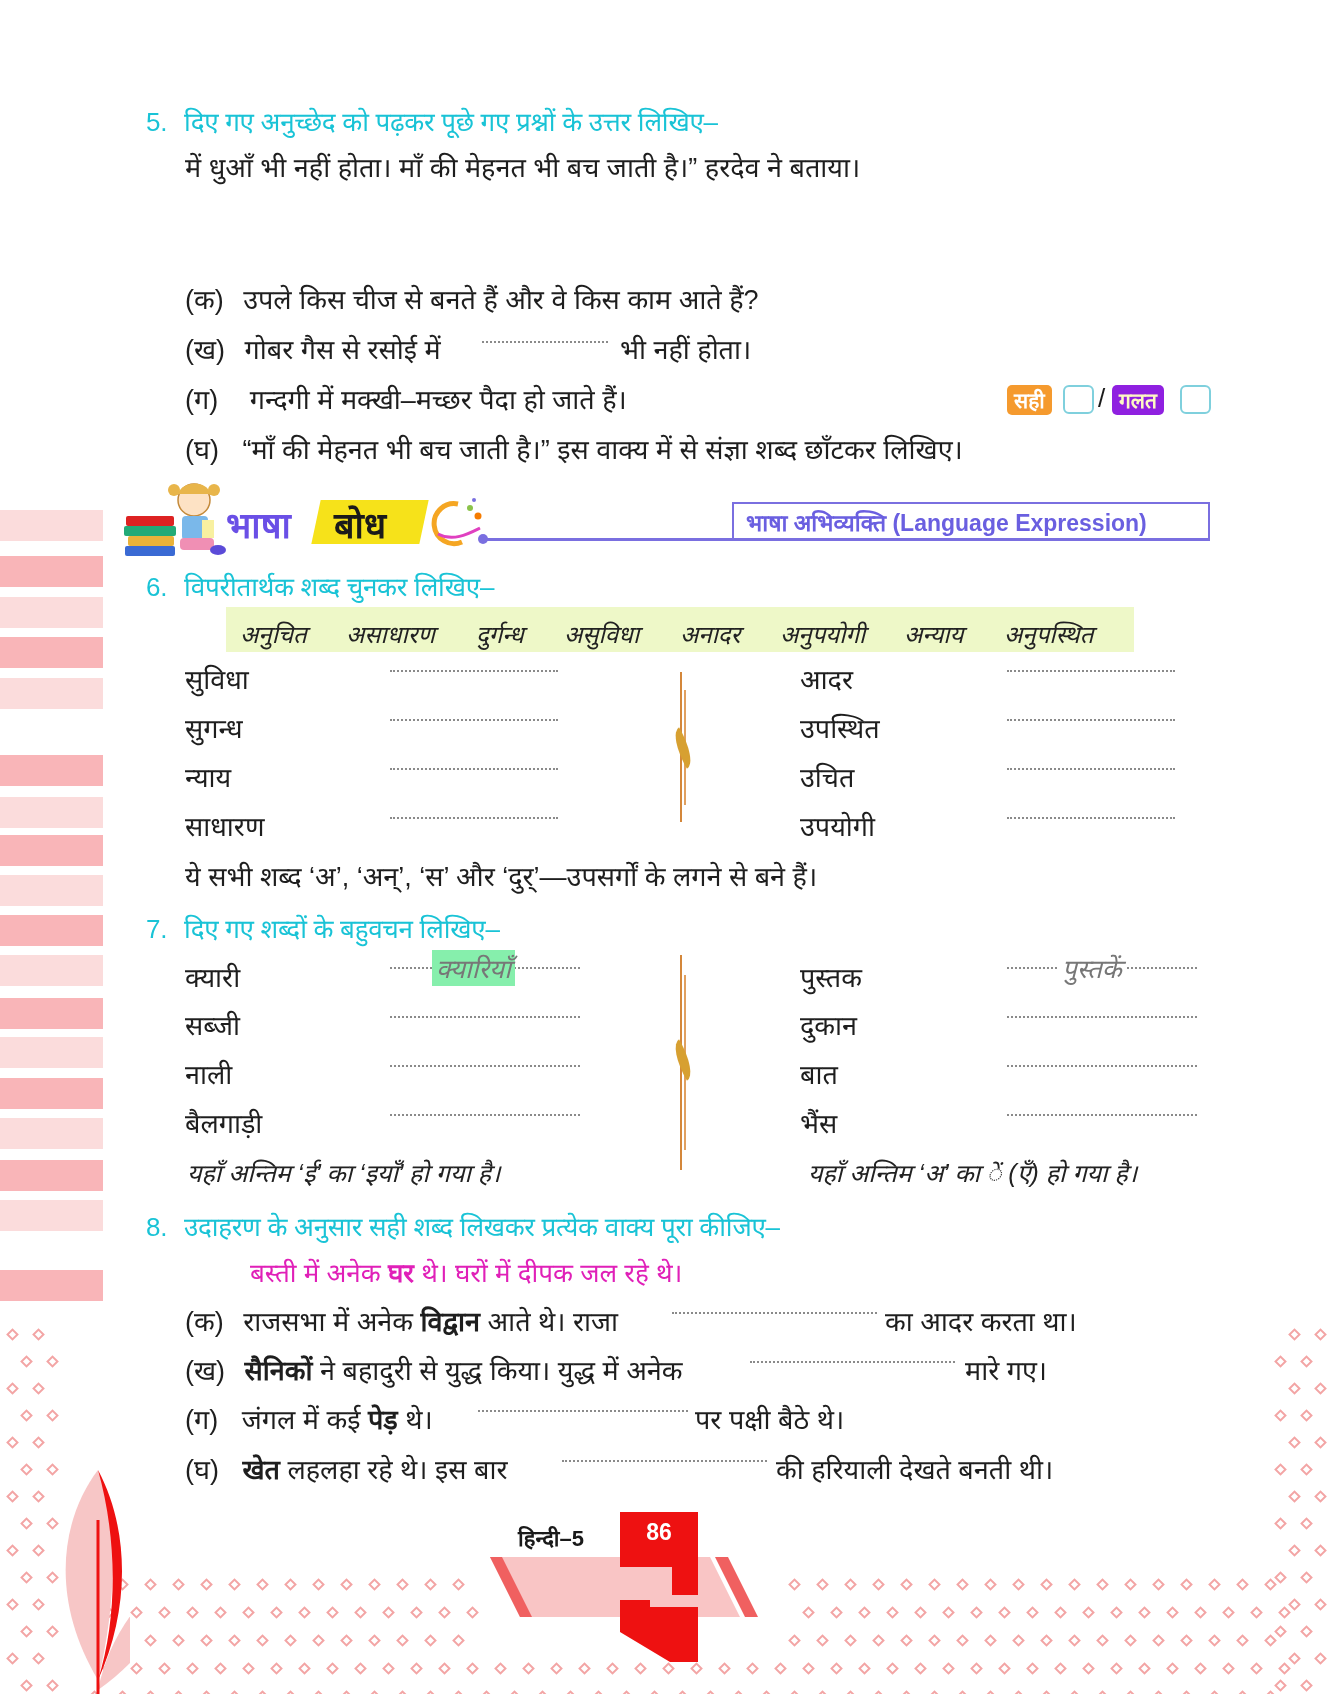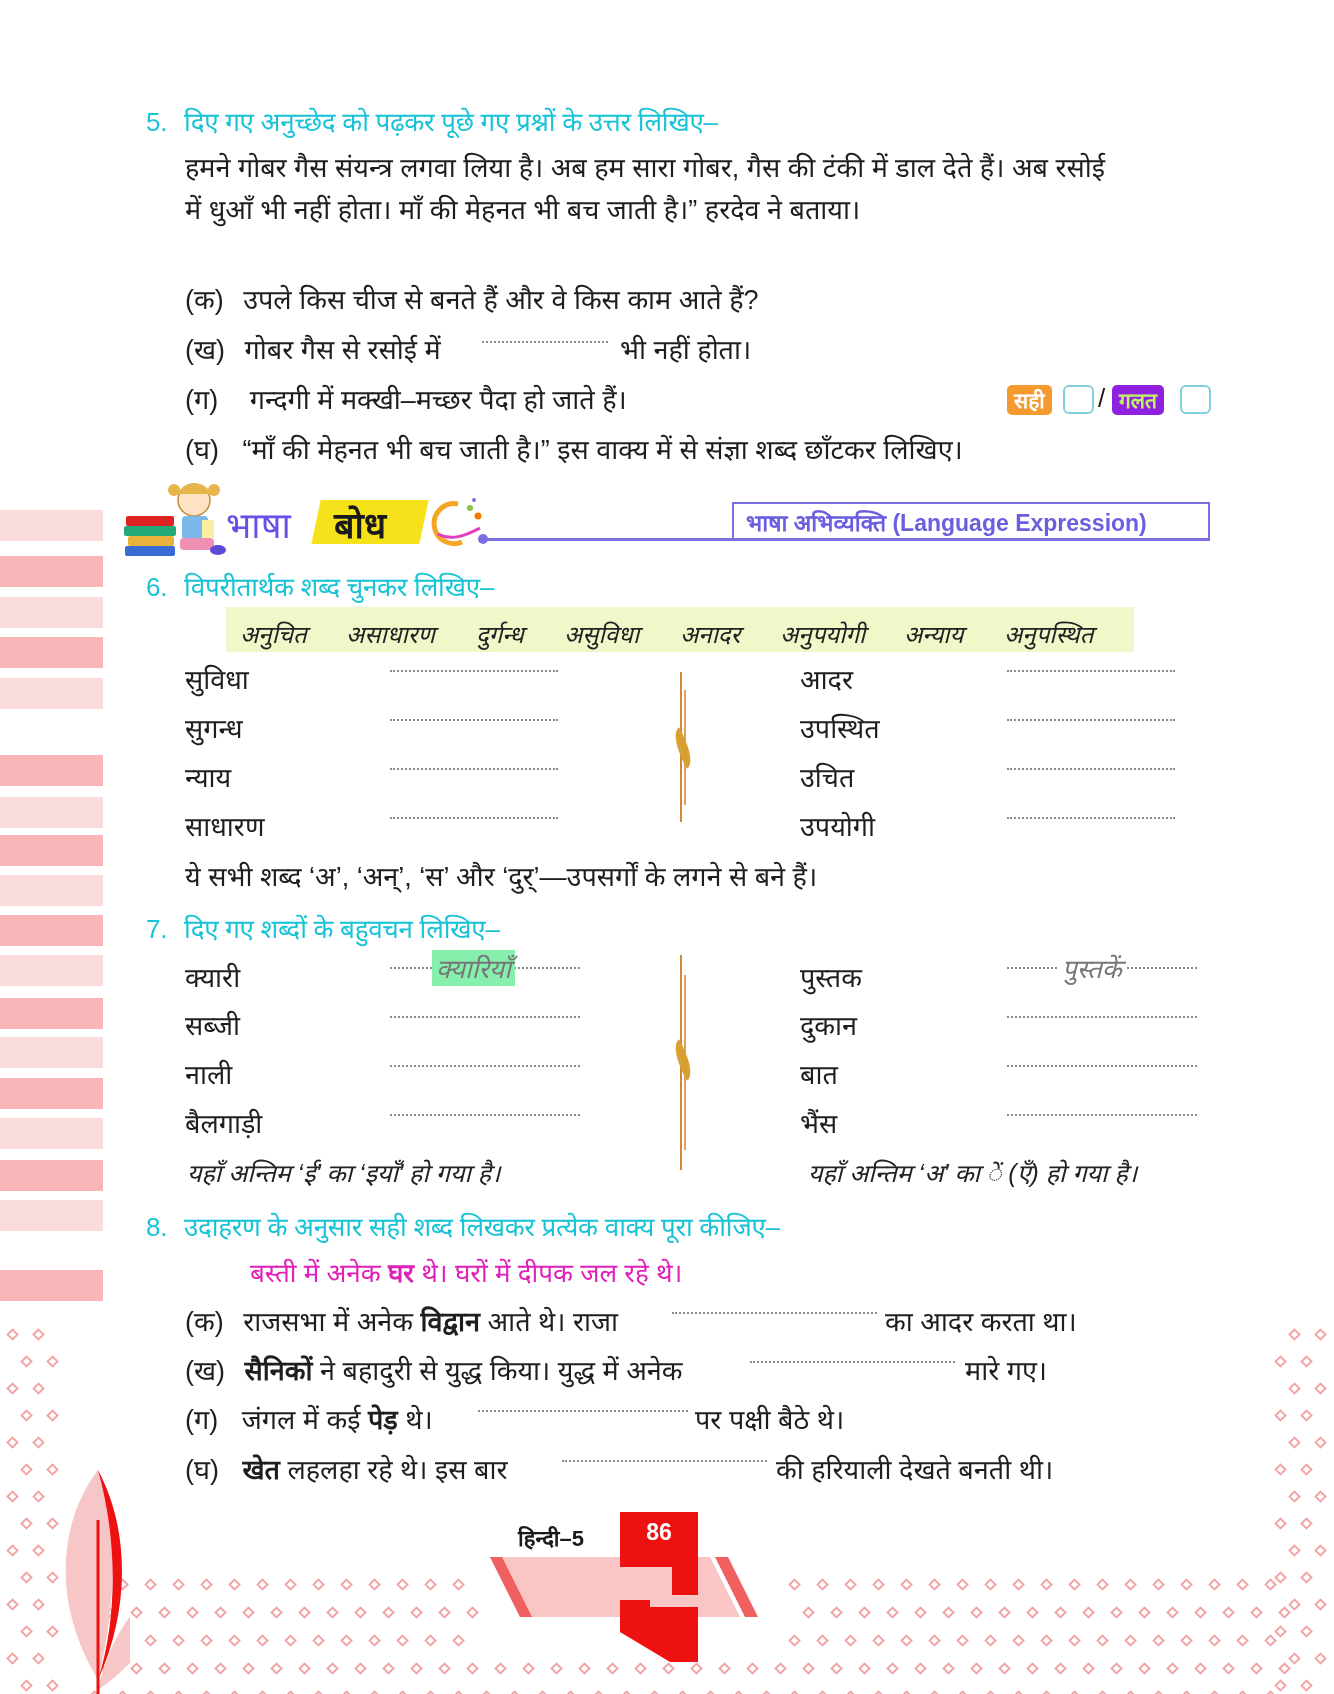--- a/index.html
+++ b/index.html
@@ -17,21 +17,21 @@
     border: 2px solid #f3a5a5; transform: rotate(45deg); background: #fff;
   }
 
   .q-title { color: #19c3d6; font-size: 26px; letter-spacing: -0.3px; }
   .body-text { font-size: 27px; color: #1e1e1e; }
   .para { font-size: 27px; line-height: 42px; color: #1e1e1e; }
 
   .dots-line { border-bottom: 2px dotted #8a8a8a; height: 2px; position: absolute; }
 
   .sahi { position: absolute; background: #f59a2e; color: #fff; font-weight: bold; font-size: 21px; border-radius: 5px; padding: 1px 7px; }
-  .galat { position: absolute; background: #8f20e0; color: #bef264; font-weight: bold; font-size: 21px; border-radius: 5px; padding: 1px 7px; }
+  .galat { position: absolute; background: #8f20e0; color: #fef9c3; font-weight: bold; font-size: 21px; border-radius: 5px; padding: 1px 7px; }
   .chk { position: absolute; width: 31px; height: 29px; border: 2px solid #7fd0dd; border-radius: 6px; background: #fff; }
 
   .banner-line { position: absolute; height: 3px; background: #7a6fe0; }
   .banner-box { position: absolute; border: 2px solid #7a6fe0; border-bottom: none; color: #6a5fe0; font-weight: bold; font-size: 23px; padding: 2px 8px 0 12px; }
 
   .word-box { position: absolute; background: #eef8c8; }
   .word-box span { font-style: italic; font-size: 24px; color: #222; position: absolute; top: 10px; }
 
   .italic-note { font-style: italic; font-size: 25px; color: #222; text-align: center; }
   .answer { font-style: italic; color: #777; font-size: 26px; font-family: "DejaVu Serif", serif; }
@@ -316,21 +316,20 @@
   <path d="M78 230 C90 170 130 120 180 100 C150 160 120 200 78 230 Z" fill="#f7c6c6"></path>
   <line x1="78" y1="60" x2="78" y2="234" stroke="#ee1111" stroke-width="3"></line>
 </svg>
 
 <div class="abs q-title" style="left:146px; top:103px;">
   <span>5.</span>
   <span style="margin-left:10px;">दिए गए अनुच्छेद को पढ़कर पूछे गए प्रश्नों के उत्तर लिखिए–</span>
 </div>
 
 <div class="abs para" style="left:185px; top:147px;">
-  <div>हमने गोबर गैस संयन्त्र लगवा लिया है। अब हम सारा गोबर, गैस की टंकी में डाल देते हैं। अब रसोई</div>
   <div>में धुआँ भी नहीं होता। माँ की मेहनत भी बच जाती है।” हरदेव ने बताया।</div>
 </div>
 
 <div class="abs body-text" style="left:185px; top:280px;">
   <span>(क)</span>
   <span style="margin-left:12px;">उपले किस चीज से बनते हैं और वे किस काम आते हैं?</span>
 </div>
 
 <div class="abs body-text" style="left:185px; top:330px;">
   <span>(ख)</span>
@@ -362,21 +361,21 @@
   <rect x="3" y="68" width="50" height="10" fill="#3a6ad4" rx="2"></rect>
   <circle cx="72" cy="22" r="16" fill="#fde2c4" stroke="#c48a3a" stroke-width="1.5"></circle>
   <path d="M56 16 C60 2 86 2 88 16" fill="#e8b54a"></path>
   <circle cx="52" cy="12" r="6" fill="#e8b54a"></circle>
   <circle cx="92" cy="12" r="6" fill="#e8b54a"></circle>
   <rect x="60" y="38" width="26" height="24" fill="#7ab8ea" rx="4"></rect>
   <rect x="80" y="42" width="12" height="18" fill="#f8f0a0"></rect>
   <rect x="58" y="60" width="34" height="12" fill="#f08fb4" rx="4"></rect>
   <ellipse cx="96" cy="72" rx="8" ry="5" fill="#5b4bd8"></ellipse>
 </svg>
-<div class="abs" style="left:226px; top:500px; font-size:36px; font-weight:normal; color:#6a4fe6;">भाषा</div>
+<div class="abs" style="left:226px; top:500px; font-size:36px; font-weight:bold; color:#6a4fe6;">भाषा</div>
 <div class="abs" style="left:316px; top:500px; width:108px; height:44px; background:#f6e21a; transform:skewX(-12deg);"></div>
 <div class="abs" style="left:334px; top:500px; font-size:36px; font-weight:bold; color:#1a1a1a;">बोध</div>
 <svg class="abs" style="left:418px; top:494px;" width="70" height="60">
   <path d="M40 10 A20 20 0 1 0 44 48" fill="none" stroke="#f5a623" stroke-width="5"></path>
   <path d="M20 40 C35 48 50 40 62 34" fill="none" stroke="#e040c0" stroke-width="3"></path>
   <circle cx="52" cy="14" r="3" fill="#8bc34a"></circle>
   <circle cx="60" cy="22" r="3.5" fill="#f57c00"></circle>
   <circle cx="56" cy="6" r="2" fill="#7a6fe0"></circle>
 </svg>
 <div class="banner-line" style="left:482px; top:538px; width:728px;"></div>

